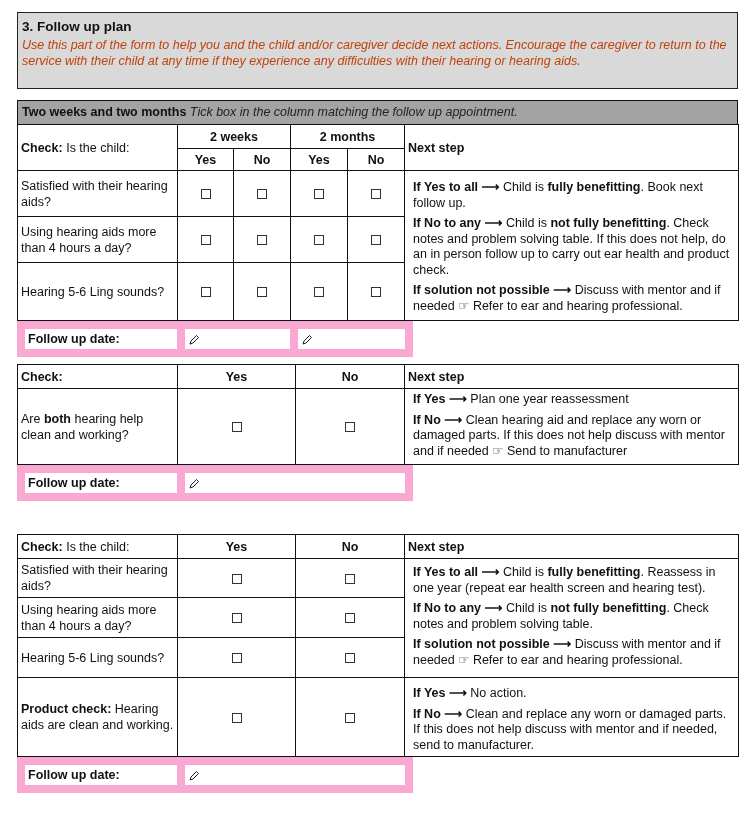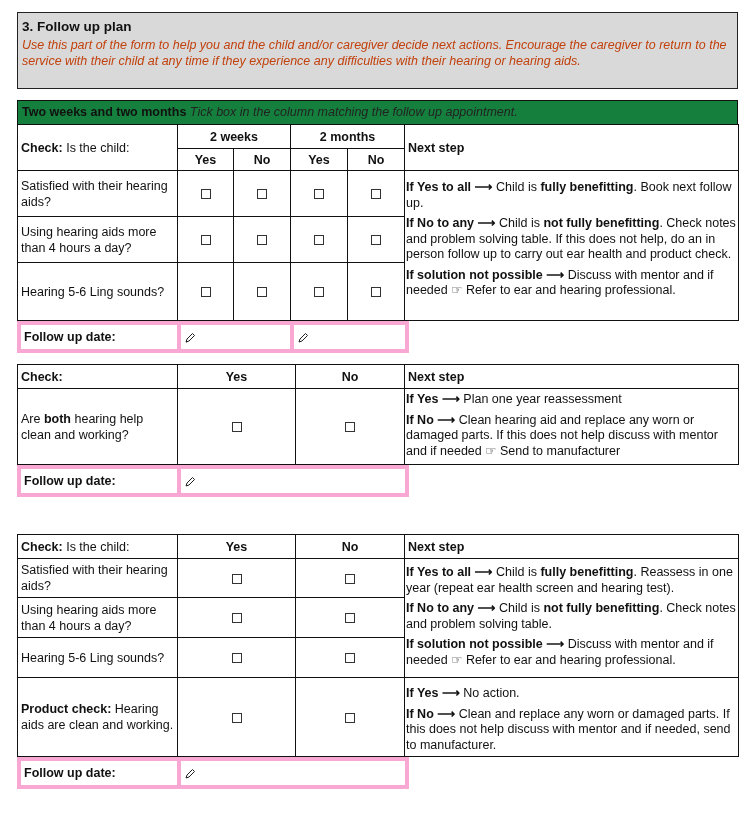--- a/index.html
+++ b/index.html
@@ -11,43 +11,43 @@
   .abs { position: absolute; }
   .header-box {
     left: 17px; top: 12px; width: 721px; height: 77px;
     background: #d9d9d9; border: 1px solid #222;
     padding: 6px 4px;
   }
   .header-title { font-weight: bold; font-size: 13.5px; margin-bottom: 3px; }
   .header-desc { font-style: italic; font-size: 12.5px; line-height: 16px; color: #c2410c; }
 
   .band {
-    background: #15803d; border: 1px solid #111; border-bottom: none;
+    background: #a3a3a3; border: 1px solid #111; border-bottom: none;
     padding: 3px 4px; font-size: 12.5px; height: 24px; line-height: 17px;
     white-space: nowrap;
   }
   .band b { font-weight: bold; }
   .band i { font-style: italic; color: #222; }
 
   table { border-collapse: collapse; table-layout: fixed; }
   td {
     border: 1px solid #111; padding: 2px 3px; vertical-align: middle;
     font-size: 12.5px; line-height: 16px;
   }
   .ctr { text-align: center; margin-top: 12px; }
   .bold { font-weight: bold; }
   .cb {
     display: inline-block; width: 10px; height: 10px; border: 1px solid #333;
     background: #fff; vertical-align: middle;
   }
-  .next { vertical-align: top; padding: 3px 1px; }
+  .next { vertical-align: top; padding: 3px 8px; }
   .next p { margin-bottom: 5px; font-size: 12.5px; line-height: 15.5px; }
   .next p:last-child { margin-bottom: 0; }
   .arrow { font-weight: bold; }
-  .followrow td { border: 4px solid #f9a8d4; font-weight: bold; height: 28px; }
+  .followrow td { border: 8px solid #f9a8d4; font-weight: bold; height: 28px; }
   .pencil { display: inline-block; width: 12px; height: 12px; vertical-align: middle; }
 </style>
 </head>
 <body>
 
 <div class="abs header-box">
   <div class="header-title">3. Follow up plan</div>
   <div class="header-desc">Use this part of the form to help you and the child and/or caregiver decide next actions. Encourage the caregiver to return to the service with their child at any time if they experience any difficulties with their hearing or hearing aids.</div>
 </div>
 

